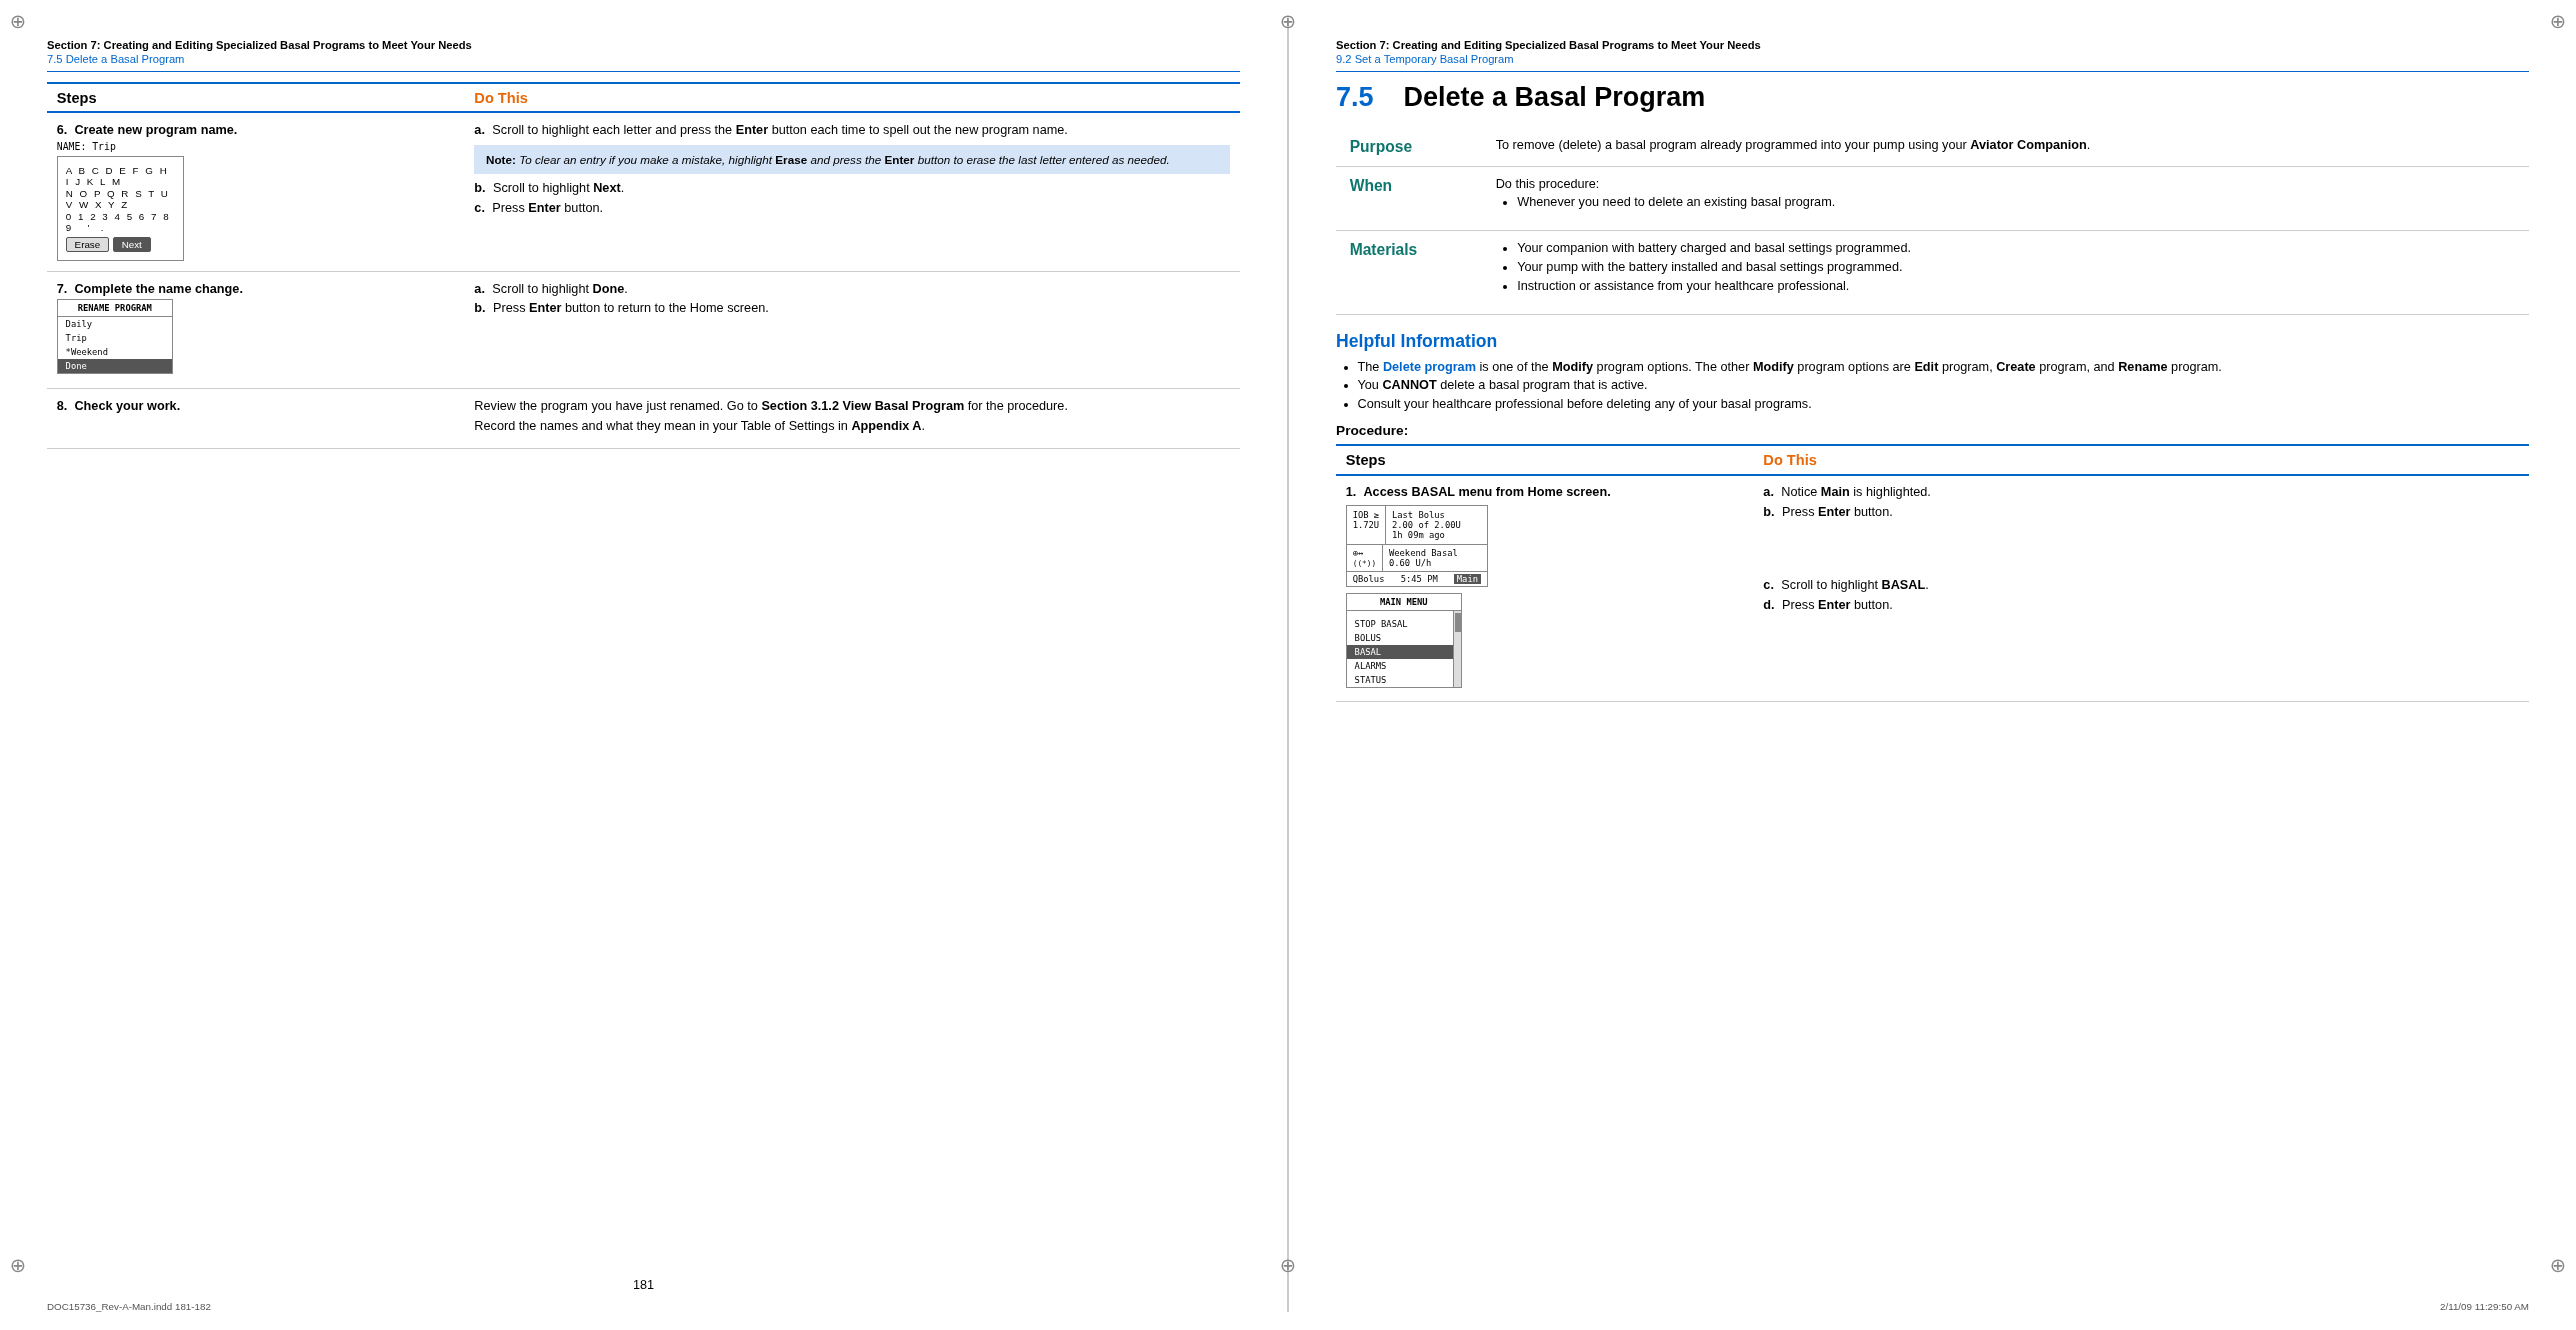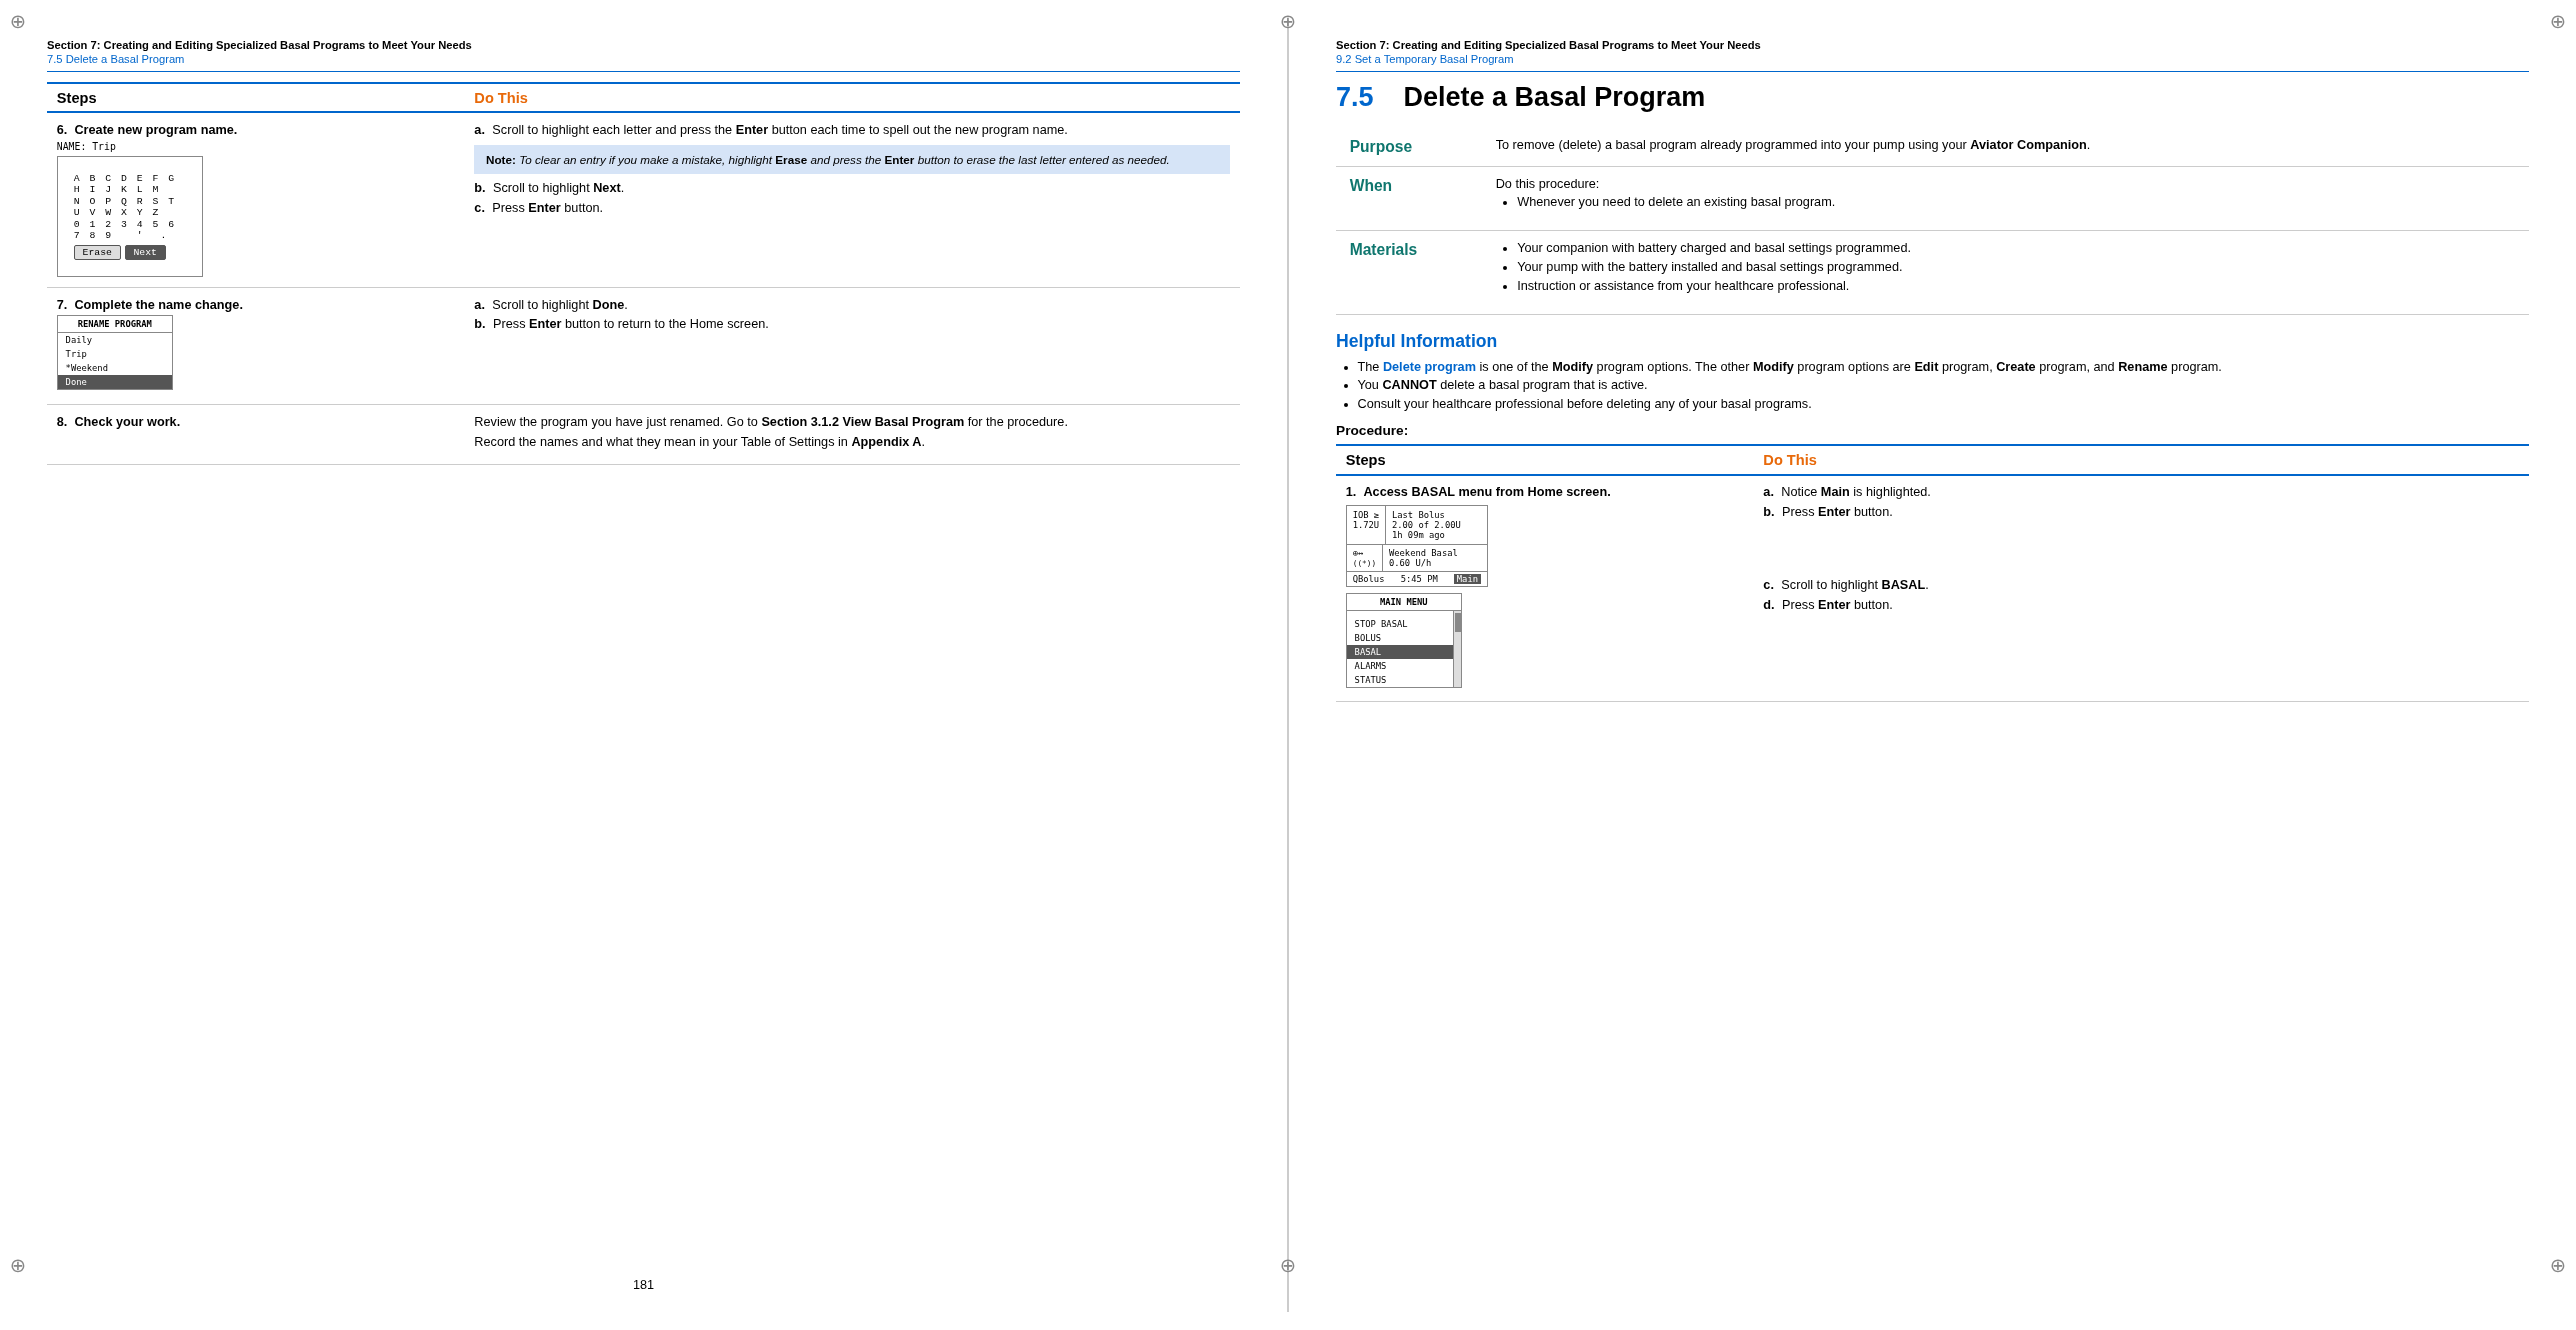--- a/index.html
+++ b/index.html
@@ -89,23 +89,23 @@
       padding: 7.8px 11.7px;
       font-size: 11.7px;
       font-style: italic;
       margin: 7.8px 0;
     }
     .note-box strong {
       font-style: normal;
       font-weight: bold;
     }
     .device-keyboard {
-      width: 146px;
-      padding: 16px;
-      font-family: Liberation Mono, monospace;
+      width: 127px;
+      padding: 8px;
+      font-family: Liberation Sans, sans-serif;
       font-size: 9.8px;
       border: 1px solid #888;
       background: #fff;
     }
     .device-keyboard .kb-row {
       letter-spacing: 2px;
       margin-bottom: 1px;
     }
     .device-keyboard .kb-buttons {
       display: flex;
@@ -535,15 +535,19 @@
         </tr>
       </tbody>
     </table>
 
   </div>
 
   <span class="crosshair crosshair-bl">⊕</span>
   <span class="crosshair crosshair-bottom-center">⊕</span>
   <span class="crosshair crosshair-br">⊕</span>
 
+  <div class="footer-info">
+    <span>DOC15736_Rev-A-Man.indd   181-182</span>
+    <span>2/11/09   11:29:50 AM</span>
+  </div>
 
 </div>
 
 
 </body></html>

